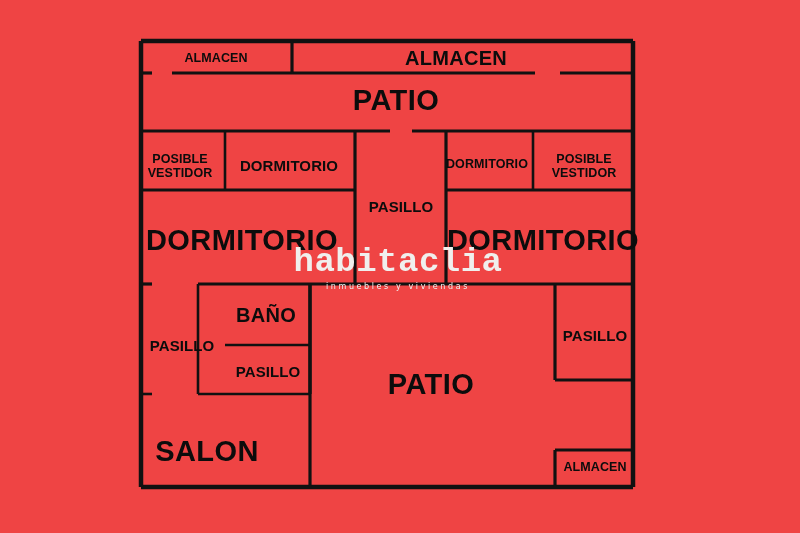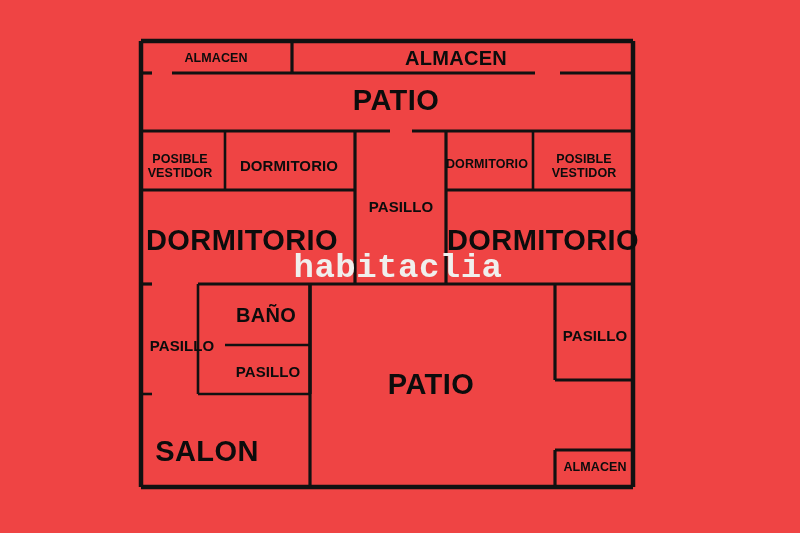--- a/index.html
+++ b/index.html
@@ -137,15 +137,16 @@
       <div class="room-label sz-md" style="left: 182px; top: 346px; color: rgb(12, 12, 12);">PASILLO</div>
       <div class="room-label sz-md" style="left: 268px; top: 372px; color: rgb(12, 12, 12);">PASILLO</div>
       <div class="room-label sz-md" style="left: 595px; top: 336px; color: rgb(12, 12, 12);">PASILLO</div>
       <div class="room-label sz-xl" style="left: 431px; top: 384px; color: rgb(12, 12, 12);">PATIO</div>
       <div class="room-label sz-xl" style="left: 207px; top: 451px; color: rgb(12, 12, 12);">SALON</div>
       <div class="room-label sz-sm" style="left: 595px; top: 467px; color: rgb(12, 12, 12);">ALMACEN</div>
     </div>
 
   <div class="watermark">
     <div class="wm-name">habitaclia</div>
+    <div class="wm-sub">inmuebles y viviendas</div>
   </div>
 
 </div>
 
 </body></html>

